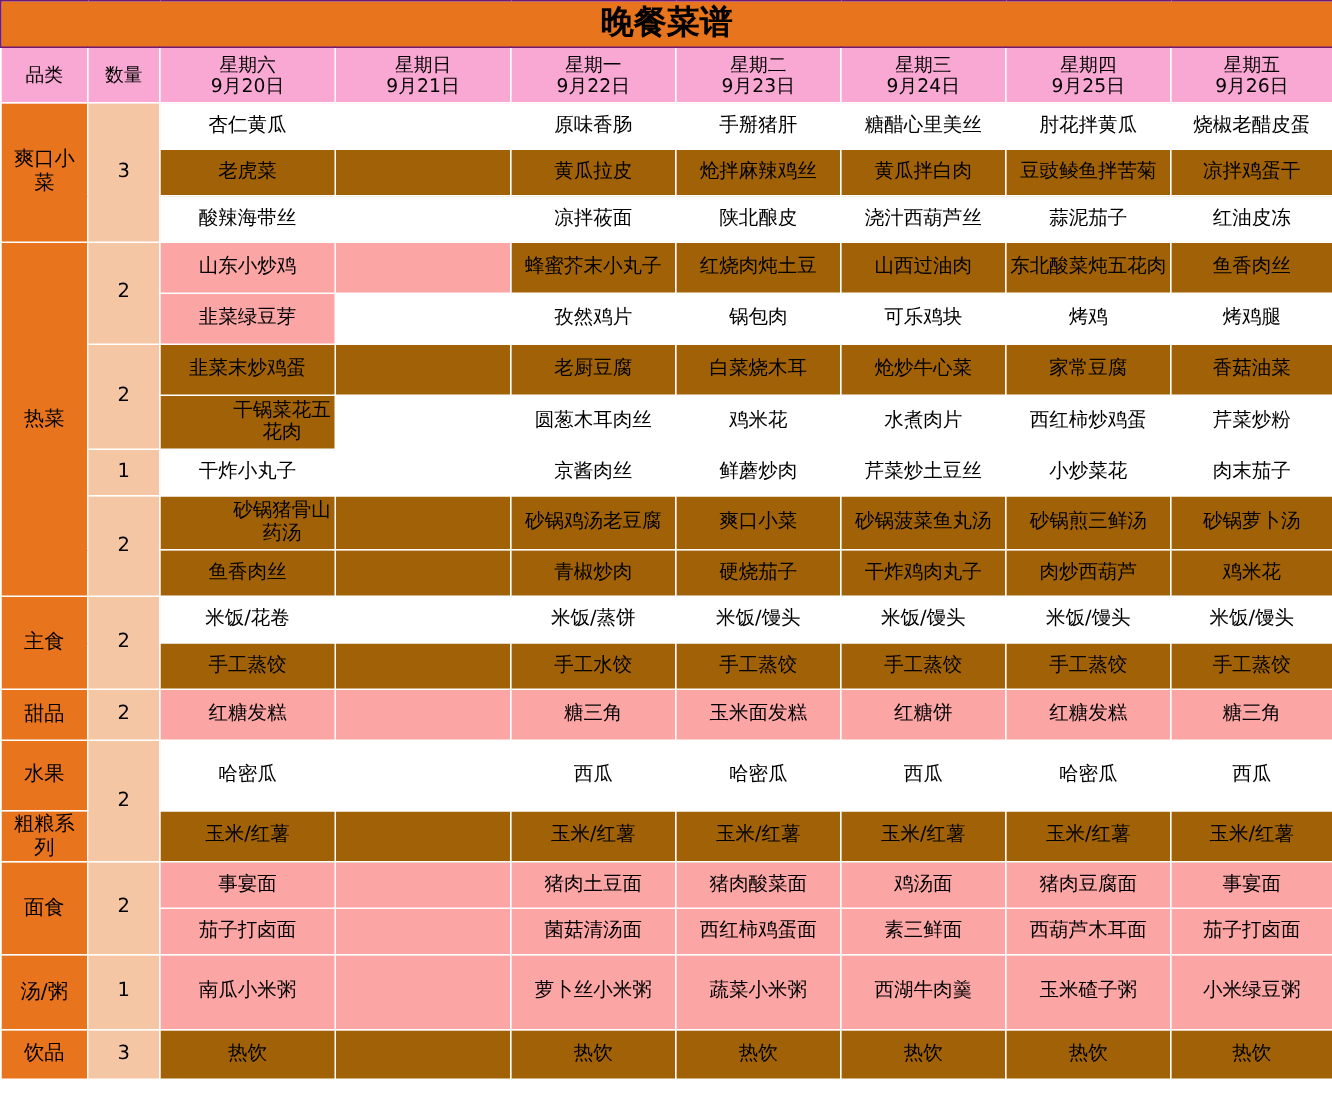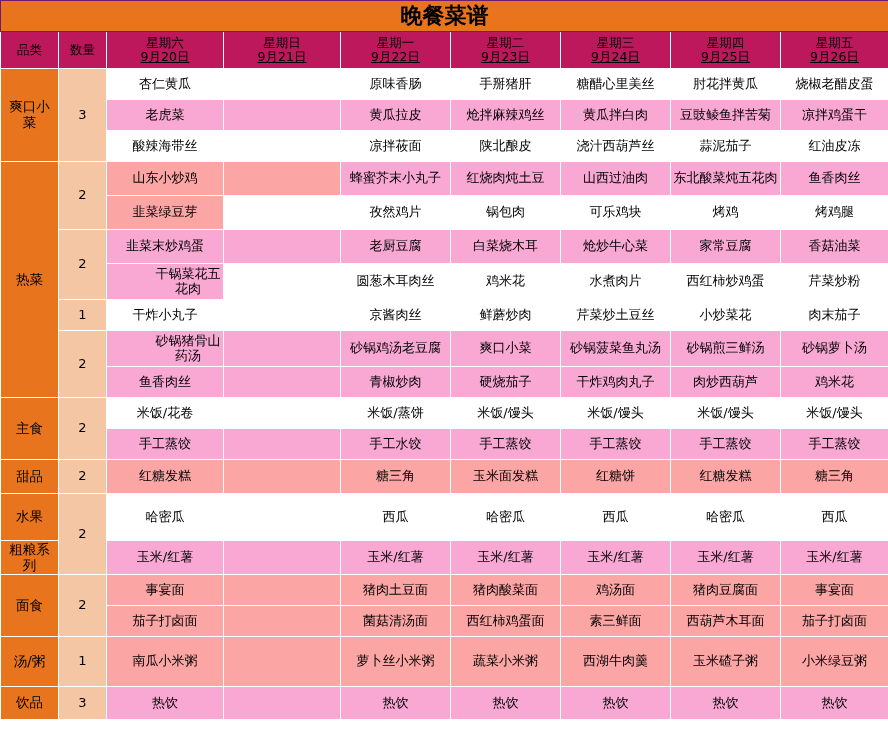--- a/index.html
+++ b/index.html
@@ -1,29 +1,29 @@
 <!DOCTYPE html>
 <html><head>
 <meta charset="utf-8">
 <style>
   html,body{margin:0;padding:0;background:#fff;}
   body{font-family:"DejaVu Sans","Liberation Sans",sans-serif;}
   #sheet{width:888px;height:735px;box-sizing:border-box;position:relative;background:#fff;}
   table{border-collapse:collapse;width:888px;table-layout:fixed;}
   td,th{border:1px solid #ffffff;text-align:center;vertical-align:middle;font-size:13px;color:#000;padding:1px 2px;line-height:1.15;}
   .title-cell{background:#E8741E;color:#000000;font-size:22px;font-weight:bold;height:28px;border:1px solid #701a75;}
-  .hdr{background:#be185d;font-size:12.5px;height:34px;font-weight:normal;}
+  .hdr{background:#f9a8d4;font-size:12.5px;height:34px;font-weight:normal;}
   .cat{background:#E8741E;font-size:13.5px;font-weight:normal;}
   .qty{background:#F4C6A4;font-size:13px;}
-  .c-dark{background:#f9a8d4;}
+  .c-dark{background:#a16207;}
   .c-light{background:#fca5a5;}
   .c-white{background:#FFFFFF;}
   .two-line{font-size:13px;padding-left:48px;}
   .hdr .l1{display:block;}
-  .hdr .l2{display:block;text-decoration:underline;}
+  .hdr .l2{display:block;}
 </style>
 </head>
 <body>
 
 <div id="sheet">
 <table>
   <colgroup>
     <col style="width:58px">
         <col style="width:48px">
     <col style="width:117px">

